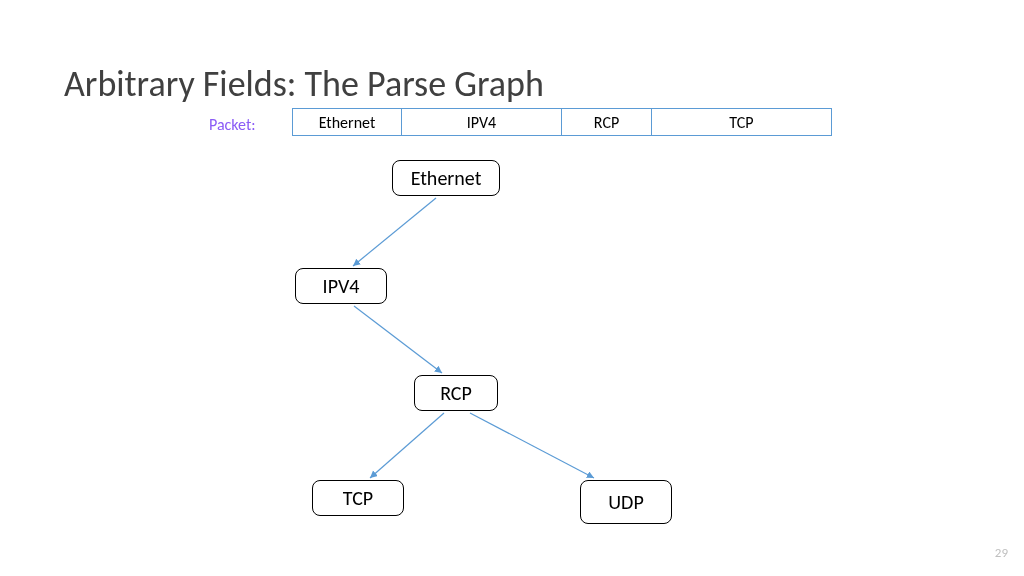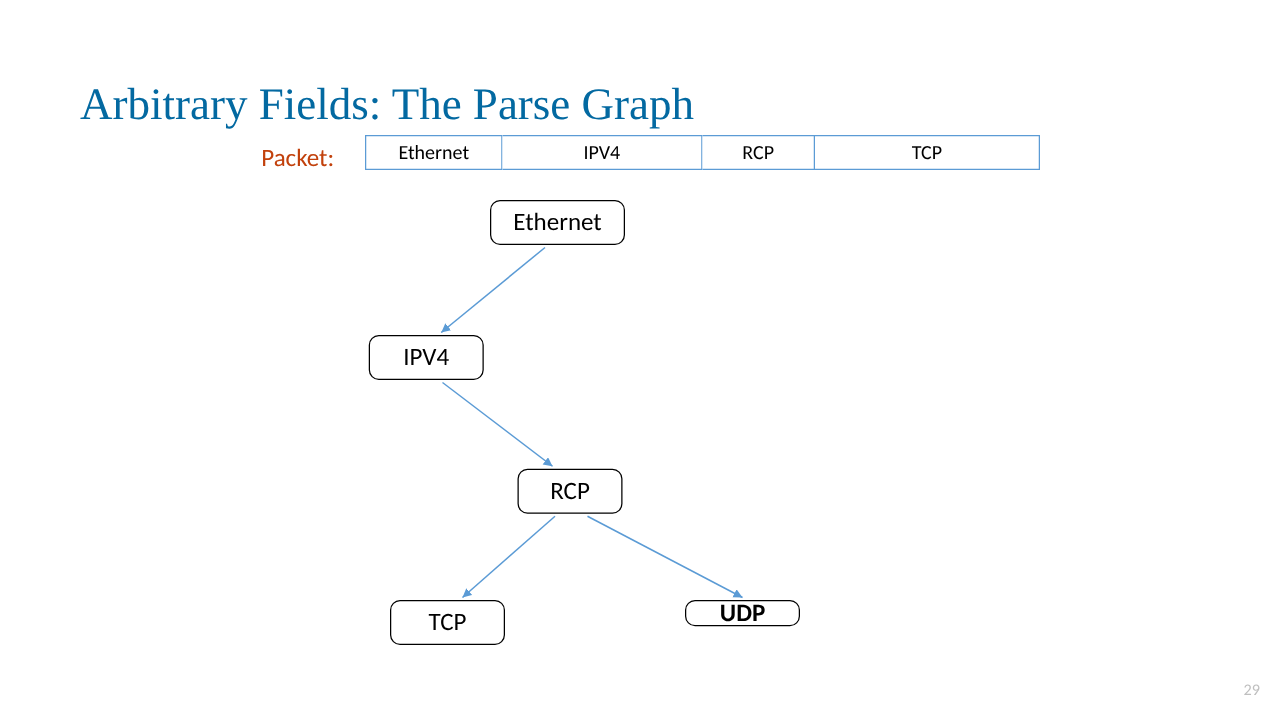--- a/index.html
+++ b/index.html
@@ -10,29 +10,28 @@
       font-family: Calibri, Arial, sans-serif;
       position: relative;
       overflow: hidden;
     }
     .title {
       position: absolute;
       left: 64px;
       top: 62px;
       font-size: 36px;
       font-weight: 400;
-      color: #0369a1;
-      font-family: Liberation Serif, serif;
+      color: #404040;
     }
     .packet-label {
       position: absolute;
       left: 209px;
       top: 115px;
-      font-size: 20px;
-      color: #c2410c;
+      font-size: 16px;
+      color: #8b5cf6;
     }
     .packet-row {
       position: absolute;
       left: 292px;
       top: 108px;
       display: flex;
       height: 28px;
     }
     .packet-cell {
       border: 1px solid #5b9bd5;
@@ -57,21 +56,21 @@
       align-items: center;
       justify-content: center;
       font-size: 20px;
       color: #000;
       padding: 4px 0;
     }
     .node-ethernet { left: 392px; top: 160px; width: 108px; height: 36px; }
     .node-ipv4     { left: 295px; top: 268px; width: 92px;  height: 36px; }
     .node-rcp      { left: 414px; top: 375px; width: 84px;  height: 36px; }
     .node-tcp      { left: 312px; top: 480px; width: 92px;  height: 36px; }
-    .node-udp      { left: 548px; top: 480px; width: 92px;  height: 21px; font-weight: bold; }
+    .node-udp      { left: 580px; top: 480px; width: 92px;  height: 44px; }
     .page-number {
       position: absolute;
       right: 16px;
       bottom: 16px;
       font-size: 13px;
       color: #bfbfbf;
     }
     svg.arrows {
       position: absolute;
       left: 0; top: 0;

